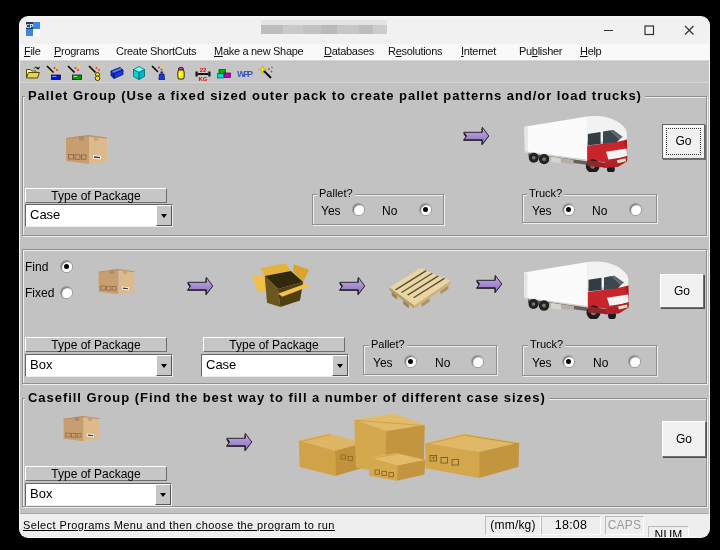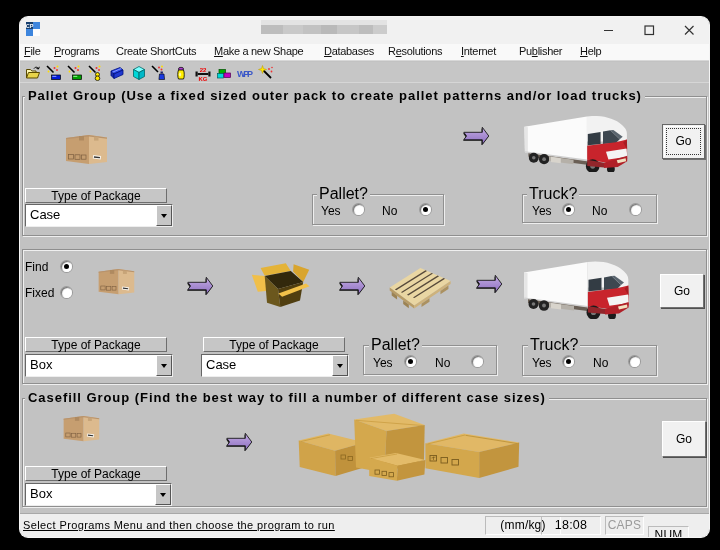--- a/index.html
+++ b/index.html
@@ -9,21 +9,21 @@
 .titlebar{position:absolute;left:0;top:0;width:100%;height:27px;background:#f1f1f1;}
 .title-text{position:absolute;left:26px;top:0;height:27px;line-height:27px;font-size:11px;color:#1b1b1b;}
 .menubar{position:absolute;left:0;top:27px;width:100%;height:17px;background:#f9f9f9;border-bottom:1px solid #d8d8d8;font-size:11px;letter-spacing:-0.3px;color:#111;}
 .menubar span{position:absolute;top:1px;}
 .toolbar{position:absolute;left:0;top:45px;width:100%;height:21px;background:#c6c6c6;border-bottom:1px solid #d6d6d6;}
 .toolbar svg{position:absolute;top:3px;width:16px;height:16px;}
 .client{position:absolute;left:0;top:66px;width:100%;height:430px;background:#c2c2c2;}
 .grp{position:absolute;border:1px solid #8f8f8f;box-shadow:1px 1px 0 #efefef, inset 1px 1px 0 #efefef;}
 .grplabel{position:absolute;background:#c2c2c2;font-weight:bold;font-size:13px;letter-spacing:0.95px;color:#000;line-height:14px;padding:0 3px;white-space:nowrap;}
 .sgrp{position:absolute;border:1px solid #909090;box-shadow:1px 1px 0 #eeeeee, inset 1px 1px 0 #eeeeee;}
-.sgrplabel{position:absolute;background:#c2c2c2;font-size:16px;color:#000;line-height:11px;padding:0 2px;white-space:nowrap;}
+.sgrplabel{position:absolute;background:#c2c2c2;font-size:11px;color:#000;line-height:11px;padding:0 2px;white-space:nowrap;}
 .lbl3d{position:absolute;background:#c6c6c6;border-top:1px solid #fff;border-left:1px solid #fff;border-right:1px solid #6e6e6e;border-bottom:1px solid #6e6e6e;font-size:12px;text-align:center;color:#000;height:15px;line-height:14px;}
 .combo{position:absolute;height:23px;background:#fff;border-top:1.5px solid #666;border-left:1.5px solid #666;border-right:1px solid #eee;border-bottom:1px solid #eee;font-size:13px;color:#000;line-height:20px;padding-left:4px;}
 .combo .btn{position:absolute;right:0;top:0;bottom:0;width:16px;background:#c6c6c6;border-top:1px solid #fff;border-left:1px solid #fff;border-right:1px solid #555;border-bottom:1px solid #555;}
 .combo .btn:after{content:"";position:absolute;left:4px;top:8px;border:3.5px solid transparent;border-top:4px solid #000;}
 .radio{position:absolute;width:11px;height:11px;border-radius:50%;background:#fff;box-shadow:inset 1px 1px 1px rgba(0,0,0,.55), inset -1px -1px 1px rgba(255,255,255,.9), 0 0 0 1px #9a9a9a;}
 .radio.sel:after{content:"";position:absolute;left:3px;top:3px;width:5px;height:5px;border-radius:50%;background:#000;}
 .rlabel{position:absolute;font-size:12px;color:#000;line-height:12px;}
 .gobtn{position:absolute;background:#f1f1f1;border-top:1px solid #fff;border-left:1px solid #fff;border-right:1px solid #707070;border-bottom:1px solid #707070;box-shadow:1px 1px 0 #505050;font-size:12px;color:#000;text-align:center;}
 .gobtn.def{border:1px solid #666;box-shadow:inset 0 0 0 1px #f1f1f1, inset 1px 1px 0 1px #fff, 1px 1px 0 #707070;}
 .gobtn.def .foc{position:absolute;left:3px;top:3px;right:3px;bottom:3px;border:1px dotted #333;}
@@ -355,18 +355,18 @@
     </svg>
   <svg class="abs boxes4" style="left:277px;top:395px" width="230" height="71" viewBox="0 0 230 71">
       <use href="#boxes4"></use>
     </svg>
   <div class="gobtn" style="left:642px;top:404px;width:44px;height:36px;line-height:34px;">Go</div>
   <div class="lbl3d" style="left:5px;top:449px;width:142px;">Type of Package</div>
   <div class="combo" style="left:5px;top:466px;width:147px;">Box<div class="btn"></div></div>
 
   <div class="statusbar">
     <div style="position:absolute;left:3px;top:2px;line-height:19px;letter-spacing:0.4px;text-decoration:underline;">Select Programs Menu and then choose the program to run</div>
-    <div class="sp" style="left:465px;width:76px;">(mm/kg)</div>
+    <div class="sp" style="left:465px;width:56px;">(mm/kg)</div>
     <div class="sp" style="left:521px;width:60px;font-size:12.5px;">18:08</div>
     <div class="sp" style="left:585px;width:39px;color:#9b9b9b;">CAPS</div>
     <div class="sp" style="left:628px;width:41px;margin-top:10px;">NUM</div>
   </div>
 </div>
 
 </body></html>

